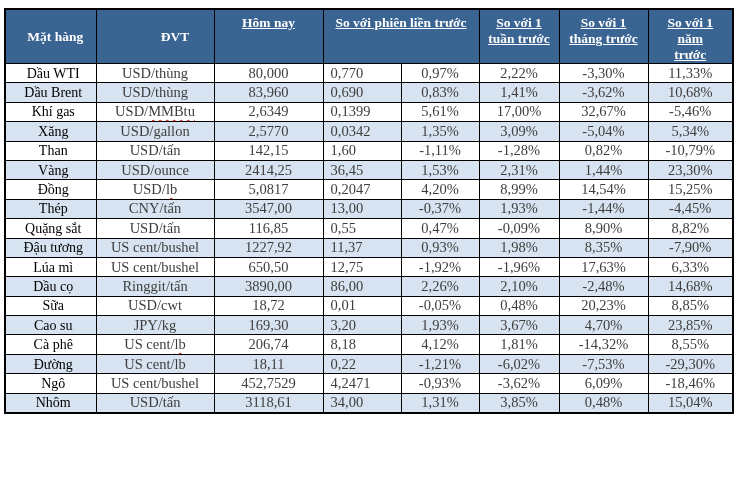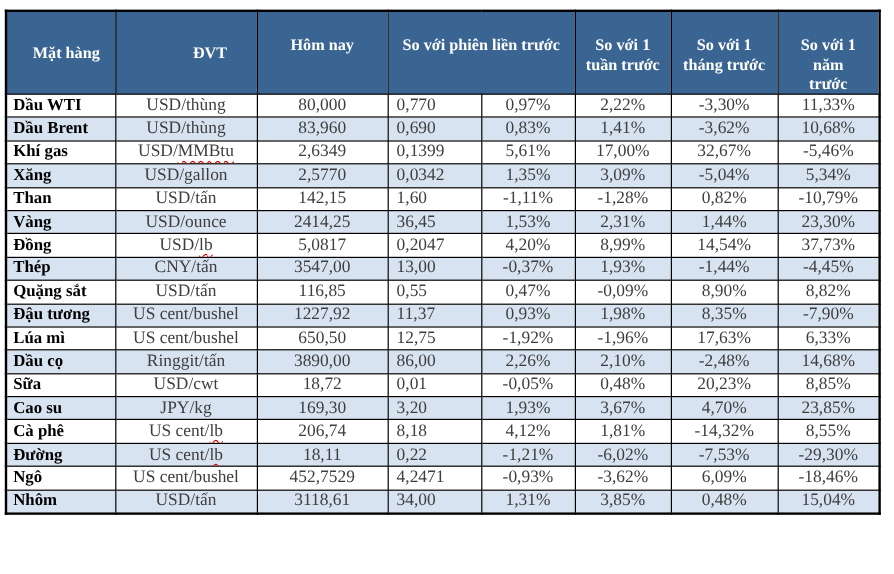--- a/index.html
+++ b/index.html
@@ -29,37 +29,37 @@
     color: #ffffff;
     font-weight: bold;
     font-size: 13.5px;
     line-height: 16px;
     height: 54px;
     padding: 0;
     box-sizing: border-box;
   }
   th.th-left  { text-align: center;  vertical-align: middle; padding-left: 9px; }
   th.th-mid   { text-align: center; vertical-align: middle; padding-left: 40px; }
-  th.th-top   { text-align: center; vertical-align: top; padding-top: 20px; white-space: pre-line; }
+  th.th-top   { text-align: center; vertical-align: top; padding-top: 5px; white-space: pre-line; text-decoration: underline; }
   tbody td {
     height: 18.4px;
     font-size: 14.5px;
     line-height: 17px;
     color: #3E3E3E;
     text-align: center;
     vertical-align: middle;
     padding: 0;
     white-space: nowrap;
   }
   tbody tr:nth-child(even) { background: #D7E3F0; }
   tbody tr:nth-child(odd)  { background: #FFFFFF; }
   td.name {
-    text-align: left;
+    text-align: center;
     padding-left: 5px;
-    font-weight: bold;
+    font-weight: normal;
     color: #000000;
     font-size: 14px;
   }
   td.abs {
     text-align: left;
     padding-left: 7px;
   }
   .wavy {
     text-decoration: underline;
     text-decoration-style: wavy;
@@ -168,21 +168,21 @@
 
 
   <tr>
     <td class="name">Đồng</td>
     <td class="unit"><span>USD/</span><span class="wavy">lb</span></td>
     <td class="today">5,0817</td>
     <td class="abs">0,2047</td>
     <td>4,20%</td>
     <td>8,99%</td>
     <td>14,54%</td>
-    <td>37,73%</td>
+    <td>15,25%</td>
   </tr>
 
   <tr>
     <td class="name">Thép</td>
     <td class="unit"><span>CNY/tấn</span><span class="wavy"></span></td>
     <td class="today">3547,00</td>
     <td class="abs">13,00</td>
     <td>-0,37%</td>
     <td>1,93%</td>
     <td>-1,44%</td>

